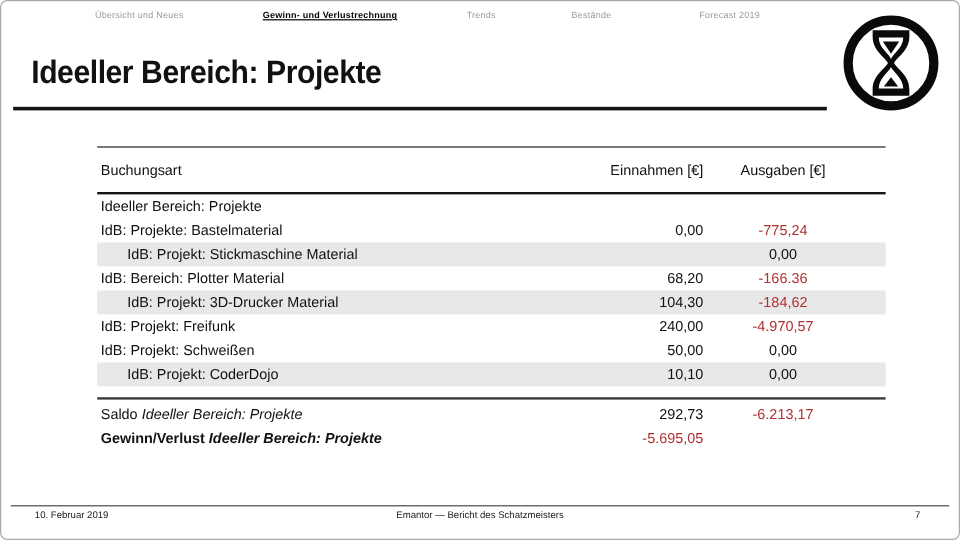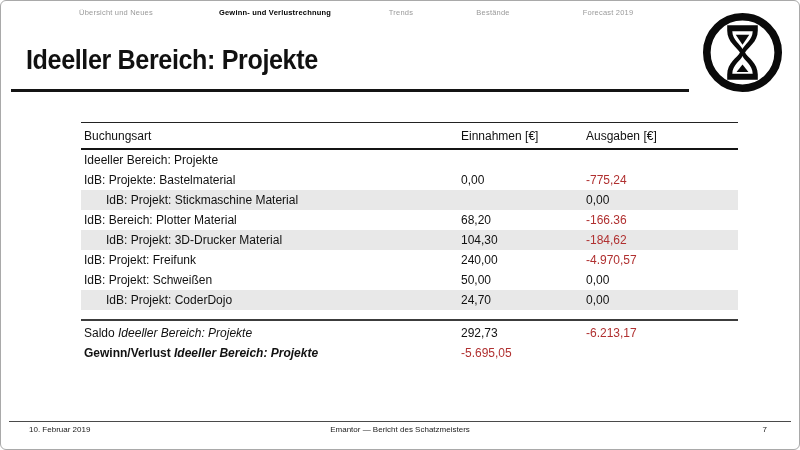--- a/index.html
+++ b/index.html
@@ -10,49 +10,49 @@
     font-family:"Liberation Sans", sans-serif; color:#111;
   }
 
   
   .nav { position:absolute; top:7px; left:0; width:100%; height:14px; }
   .nav-item {
     position:absolute; transform:translateX(-50%);
     font-size:7.5px; color:var(--nav-inactive,#999); white-space:nowrap;
     letter-spacing:0.2px;
   }
-  .nav-item.active { color:#000; font-weight:bold; }
+  .nav-item.active { color:#000; font-weight:bold; text-decoration:underline; }
   .n1{left:115px} .n2{left:274px} .n3{left:400px} .n4{left:492px} .n5{left:607px}
 
   
   .title {
     position:absolute; left:25px; top:44px;
     font-size:27px; font-weight:bold; letter-spacing:-0.4px;
     transform:scaleX(0.93); transform-origin:left center; white-space:nowrap;
   }
   .title-rule { position:absolute; left:10px; top:88px; width:678px; height:3px; background:var(--rule,#111); }
 
   
   .logo { position:absolute; left:699px; top:9px; width:85px; height:85px; }
 
   
   .table { position:absolute; left:80px; top:121px; width:657px; font-size:12px; }
   .thead {
-    display:flex; align-items:center; height:28px;
+    display:flex; align-items:center; height:40px;
     border-top:1px solid #222; border-bottom:2px solid var(--rule,#111);
     padding-left:3px; padding-right:19px; box-sizing:border-box;
   }
   .trow {
     display:flex; align-items:center; height:20px;
     padding-left:3px; padding-right:19px;
   }
   .trow.shaded { background:var(--row-shade,#e8e8e8);padding-left:25px; }
   .c1 { flex:1; white-space:nowrap; }
-  .c2 { width:125px; }
-  .c3 { width:133px; text-align:left; }
+  .c2 { width:125px; text-align:right; }
+  .c3 { width:133px; text-align:center; }
   .num.neg { color:var(--negative,#b03030); }
   .sum-rule { height:2px; background:#3c3c3c; margin-top:9px; margin-bottom:2px; }
   .it { font-style:italic; }
   .bold { font-weight:bold; }
 
   
   .footer-rule { position:absolute; left:8px; top:420px; width:782px; height:1px; background:#4a4a4a; }
   .footer { position:absolute; left:0; top:424px; width:100%; font-size:8px; color:#222; }
   .f-left  { position:absolute; left:28px; top:0; }
   .f-center{ position:absolute; left:0; top:0; width:100%; text-align:center; }
@@ -119,21 +119,21 @@
       <div class="c2 num">240,00</div>
       <div class="c3 num neg">-4.970,57</div>
     </div>
     <div class="trow">
       <div class="c1">IdB: Projekt: Schweißen</div>
       <div class="c2 num">50,00</div>
       <div class="c3 num">0,00</div>
     </div>
     <div class="trow shaded">
       <div class="c1">IdB: Projekt: CoderDojo</div>
-      <div class="c2 num">24,70</div>
+      <div class="c2 num">10,10</div>
       <div class="c3 num">0,00</div>
     </div>
 
     <div class="sum-rule"></div>
 
     <div class="trow">
       <div class="c1"><span>Saldo </span><span class="it">Ideeller Bereich: Projekte</span></div>
       <div class="c2 num">292,73</div>
       <div class="c3 num neg">-6.213,17</div>
     </div>

